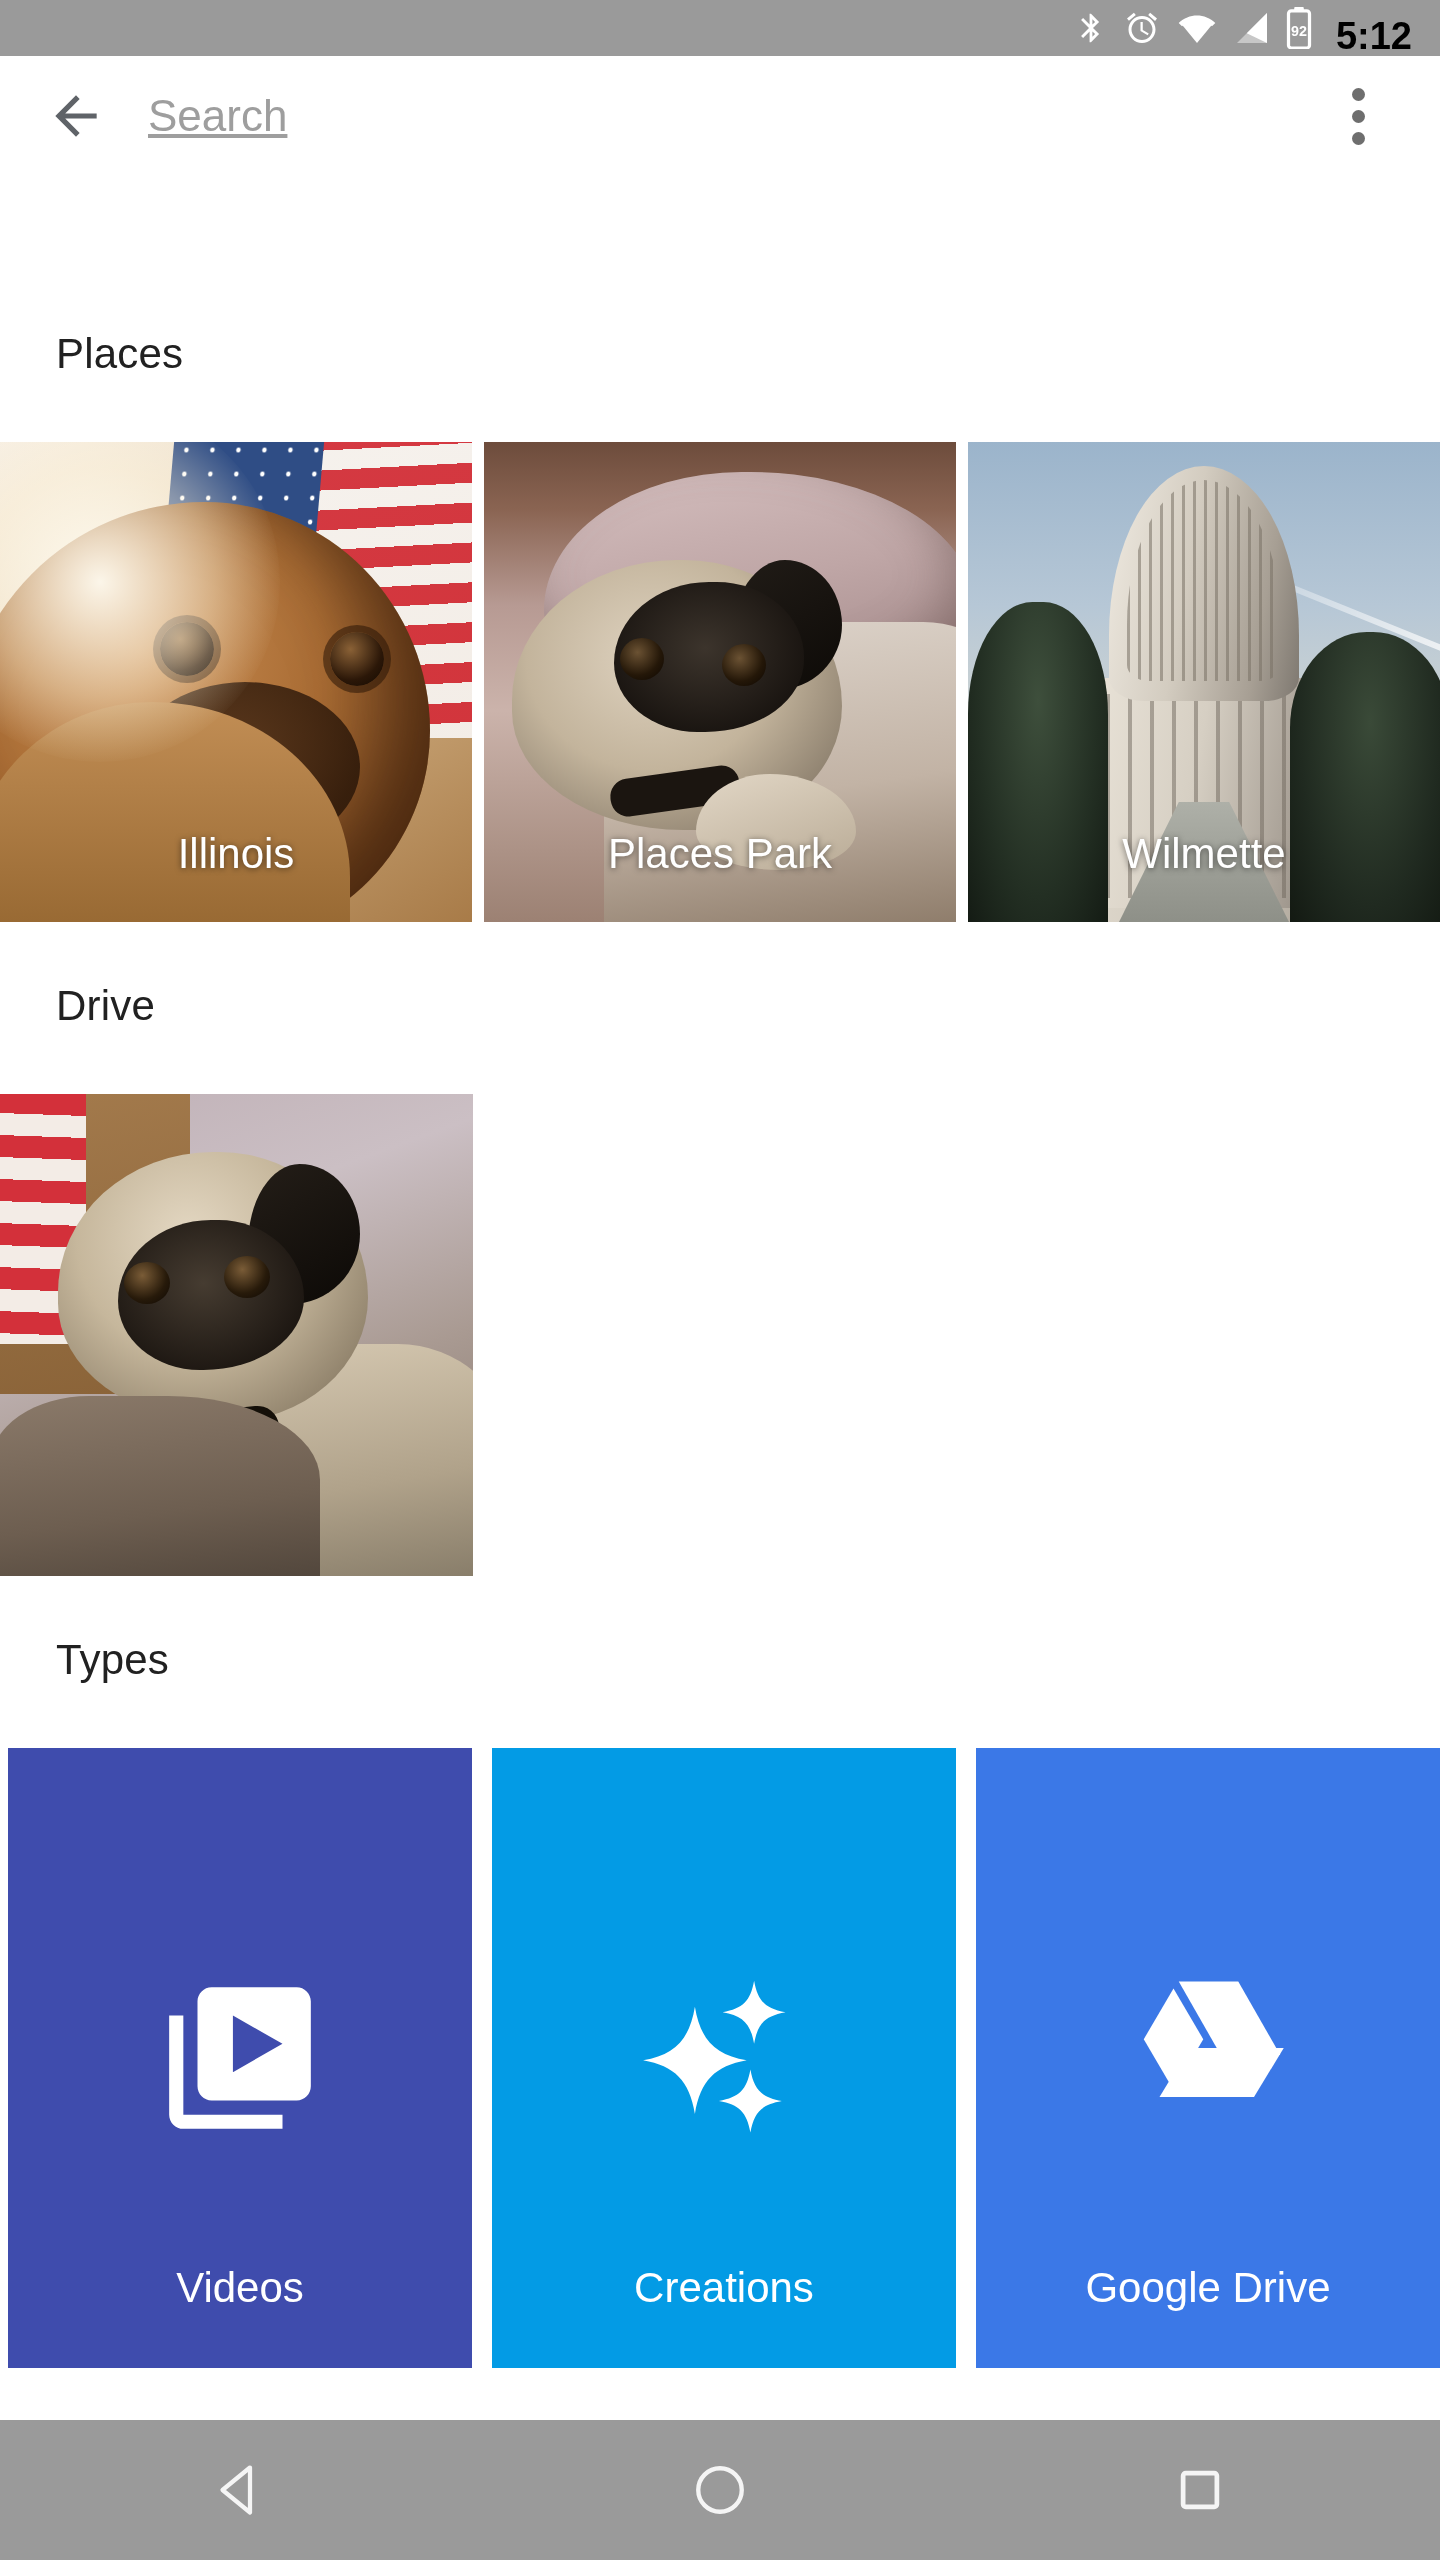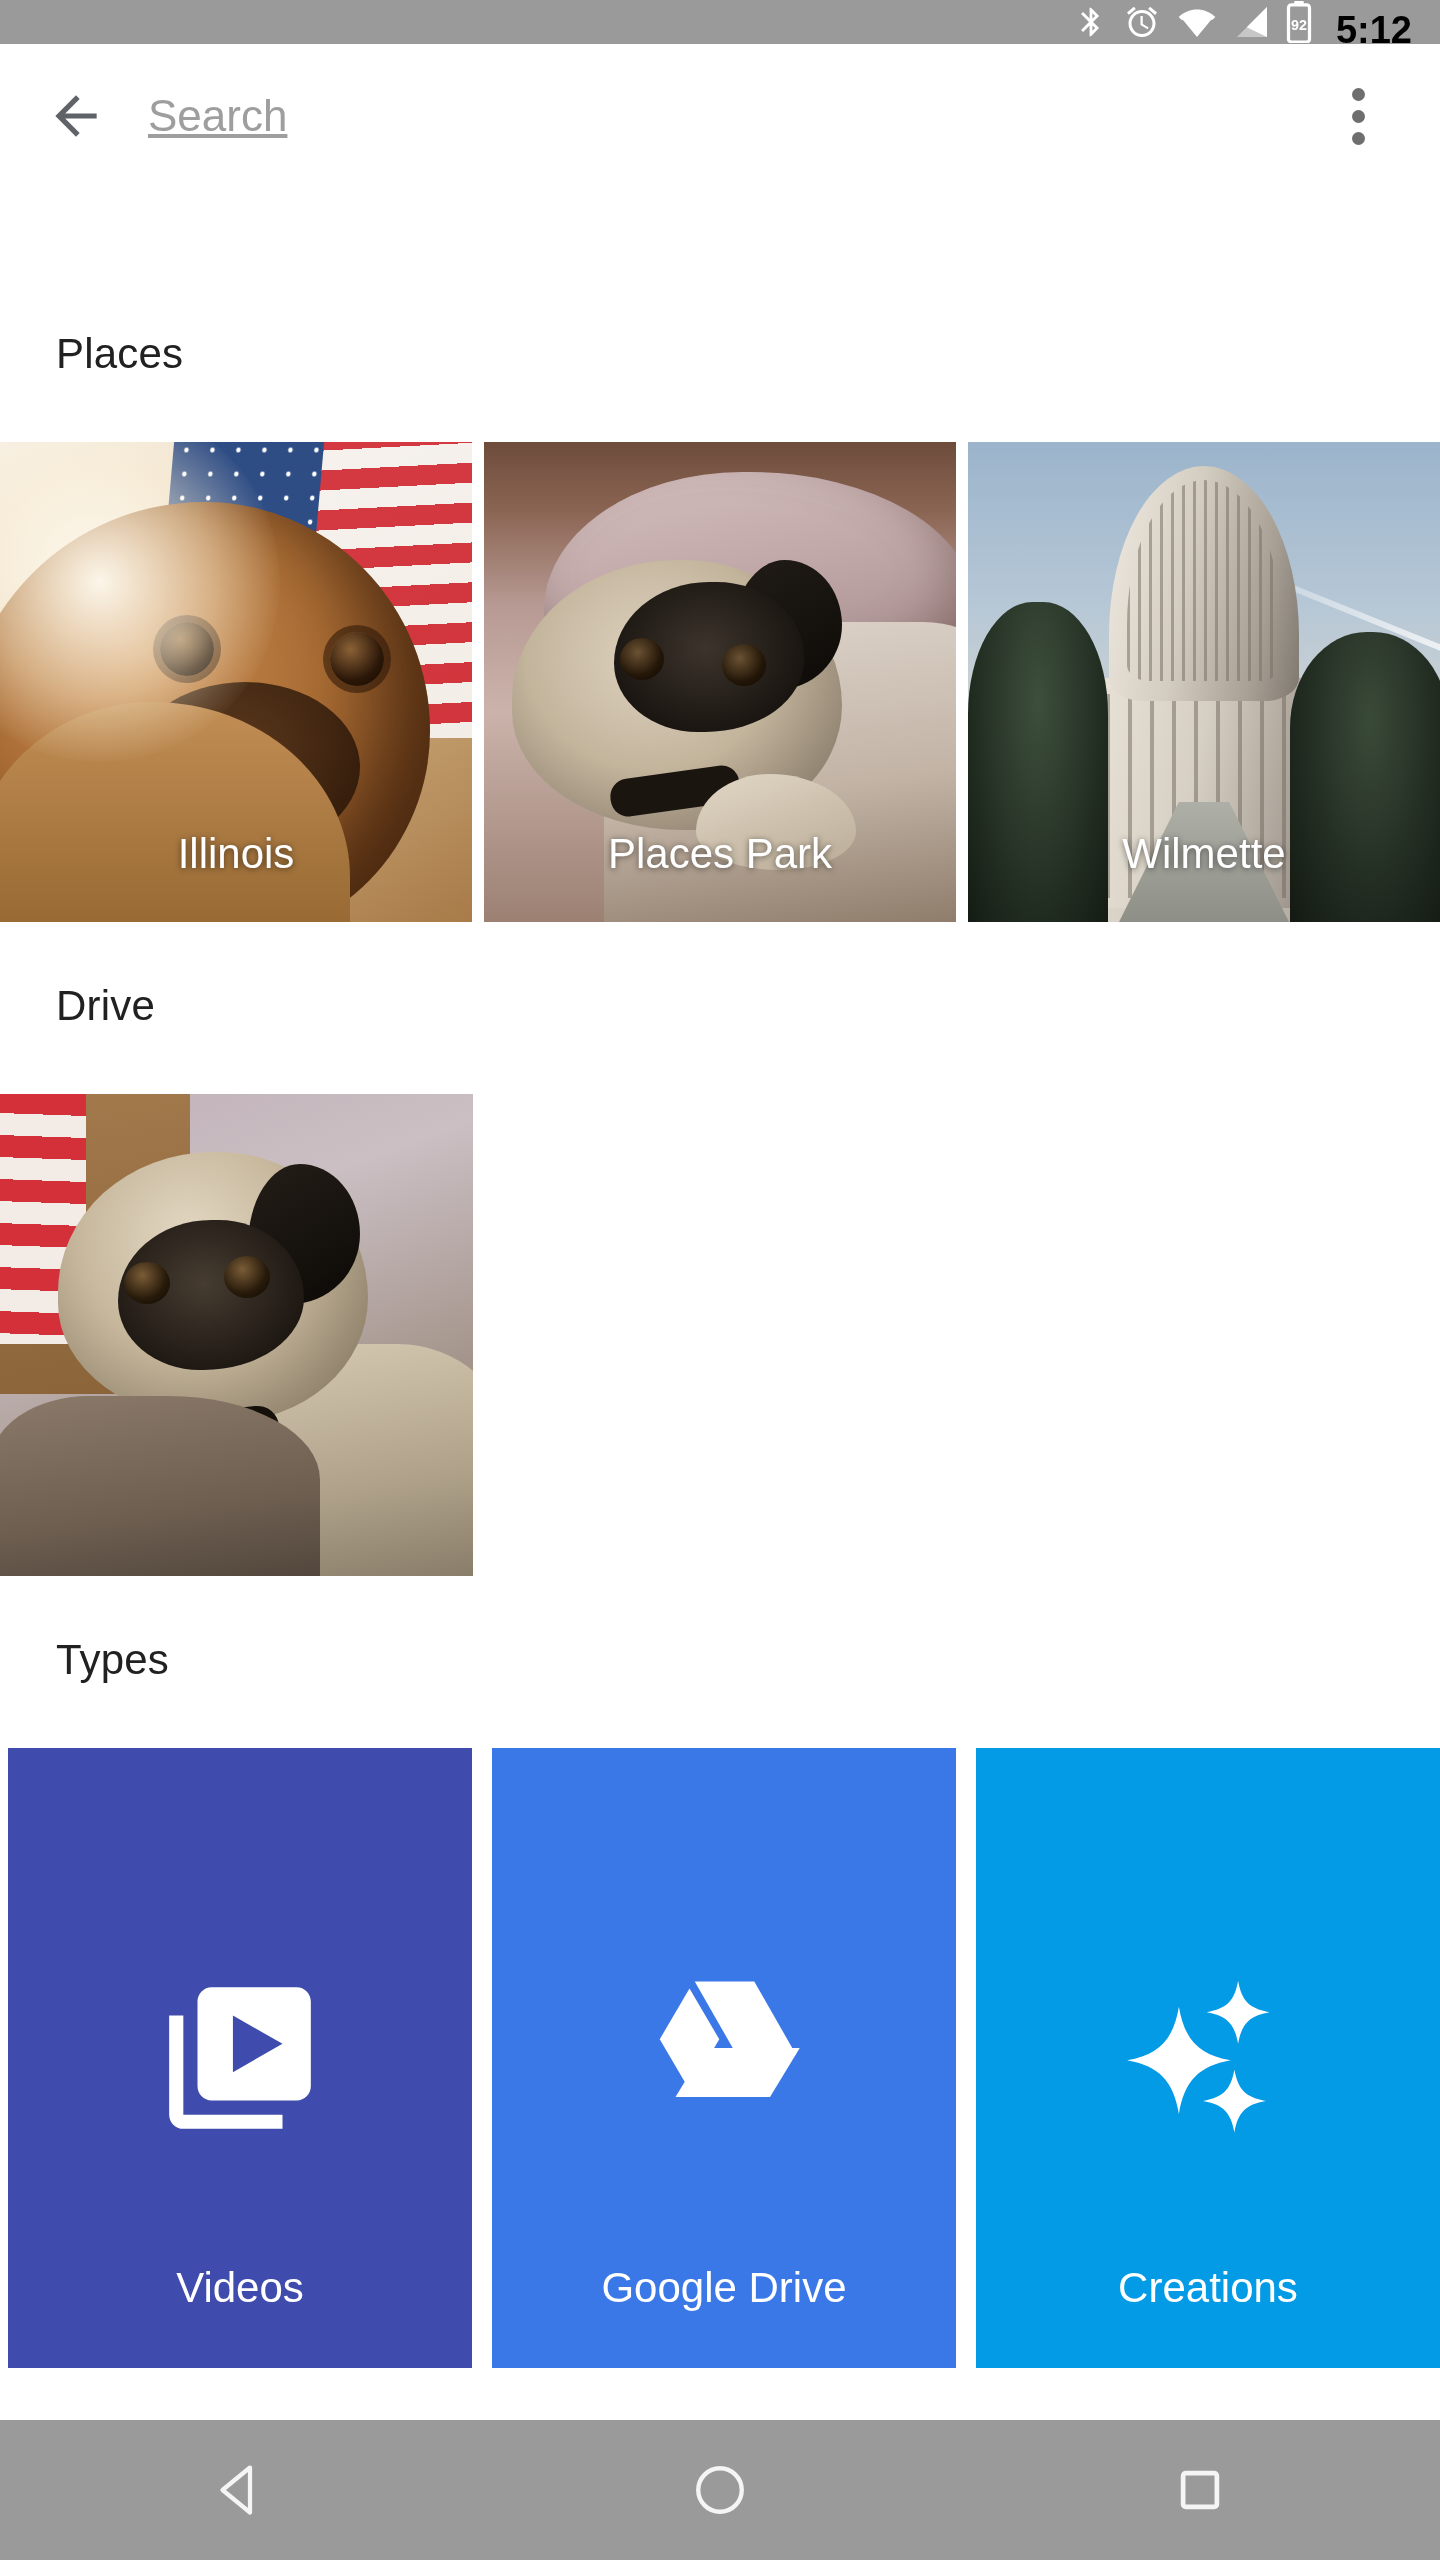--- a/index.html
+++ b/index.html
@@ -6,21 +6,21 @@
   html, body {
     width:1440px; height:2560px;
     background:#ffffff;
     font-family:"Liberation Sans", sans-serif;
     overflow:hidden;
   }
 
   
   .status-bar{
     position:absolute; top:0; left:0;
-    width:1440px; height:44px;
+    width:1440px; height:56px;
     background:#9a9a9a;
     display:flex; align-items:center; justify-content:flex-end;
     padding-right:28px; gap:18px;
   }
   .status-icons{ display:flex; align-items:center; gap:16px; }
   .sb-ico{ display:block; }
   .status-time{
     color:#000000; font-size:38px; font-weight:700;
     letter-spacing:0px; line-height:1; margin-left:6px;
     font-family:"Liberation Sans", sans-serif;
@@ -426,42 +426,42 @@
   <div class="type-tile" style="background:#3f4cad;">
     <div class="type-icon">
       <svg width="170" height="170" viewBox="0 0 24 24" fill="#ffffff">
         <path d="M4 6H2v14c0 1.1.9 2 2 2h14v-2H4V6z"></path>
         <path d="M20 2H8c-1.1 0-2 .9-2 2v12c0 1.1.9 2 2 2h12c1.1 0 2-.9 2-2V4c0-1.1-.9-2-2-2zm-9 12V6l7 4-7 4z"></path>
       </svg>
     </div>
     <div class="type-label">Videos</div>
   </div>
 
+  <div class="type-tile" style="background:#039be5;">
+    <div class="type-icon">
+      <svg width="185" height="185" viewBox="0 0 100 100" fill="#ffffff">
+        <path d="M34 22 C37 40 45 48 62 51 C45 54 37 62 34 80 C31 62 23 54 6 51 C23 48 31 40 34 22Z"></path>
+        <path d="M66 8 C68 19 72 23 83 25 C72 27 68 31 66 42 C64 31 60 27 49 25 C60 23 64 19 66 8Z"></path>
+        <path d="M64 56 C66 67 70 71 81 73 C70 75 66 79 64 90 C62 79 58 75 47 73 C58 71 62 67 64 56Z"></path>
+      </svg>
+    </div>
+    <div class="type-label">Creations</div>
+  </div>
+
   <div class="type-tile" style="background:#3b78e7;">
     <div class="type-icon">
       <svg width="175" height="175" viewBox="0 0 100 100" fill="#ffffff">
         <path d="M33 6 L67 6 L91 48 L57 48 Z"></path>
         <path d="M30 10 L47 39 L30 68 L13 39 Z"></path>
         <path d="M22 72 L39 44 L93 44 L76 72 Z"></path>
       </svg>
     </div>
     <div class="type-label">Google Drive</div>
   </div>
 
-  <div class="type-tile" style="background:#039be5;">
-    <div class="type-icon">
-      <svg width="185" height="185" viewBox="0 0 100 100" fill="#ffffff">
-        <path d="M34 22 C37 40 45 48 62 51 C45 54 37 62 34 80 C31 62 23 54 6 51 C23 48 31 40 34 22Z"></path>
-        <path d="M66 8 C68 19 72 23 83 25 C72 27 68 31 66 42 C64 31 60 27 49 25 C60 23 64 19 66 8Z"></path>
-        <path d="M64 56 C66 67 70 71 81 73 C70 75 66 79 64 90 C62 79 58 75 47 73 C58 71 62 67 64 56Z"></path>
-      </svg>
-    </div>
-    <div class="type-label">Creations</div>
-  </div>
-
 </div>
 
 <div class="navbar">
 
   <div class="nav-btn">
     <svg width="60" height="62" viewBox="0 0 24 24" fill="none" stroke="#f5f5f5" stroke-width="1.7" stroke-linejoin="round">
       <path d="M16 3 L5 12 L16 21 Z"></path>
     </svg>
   </div>
 

